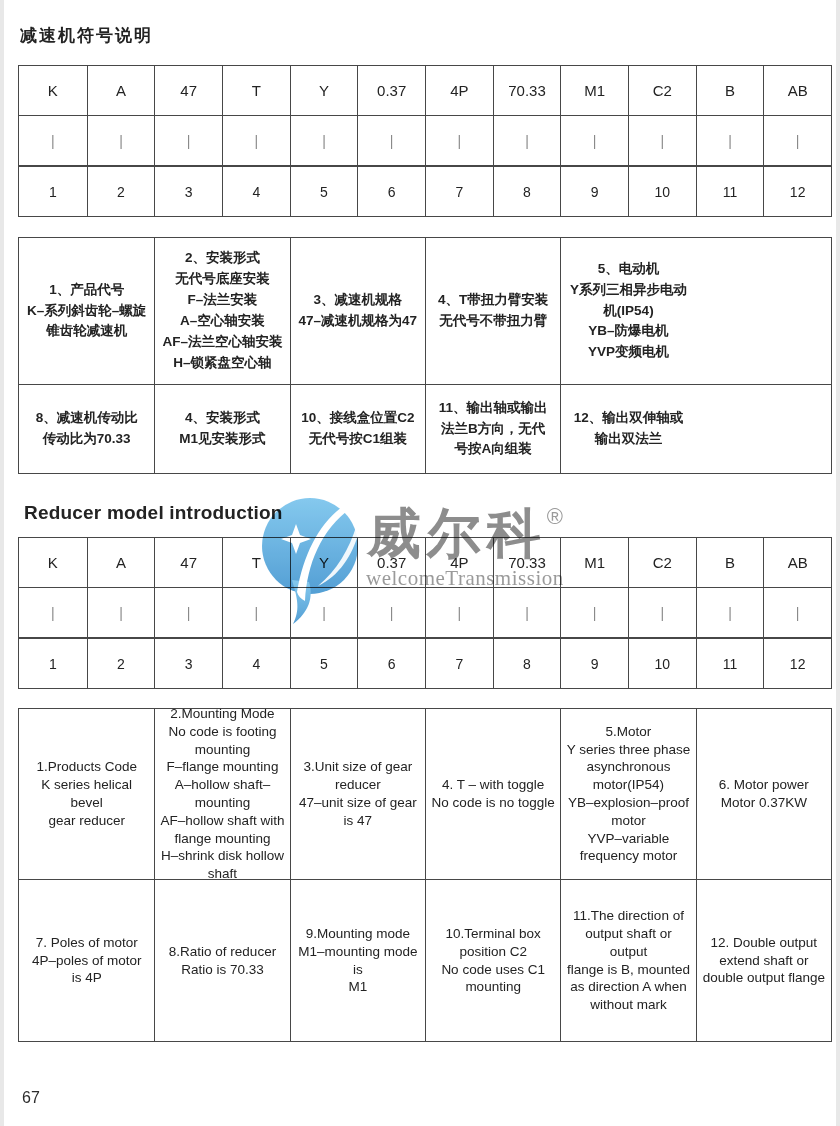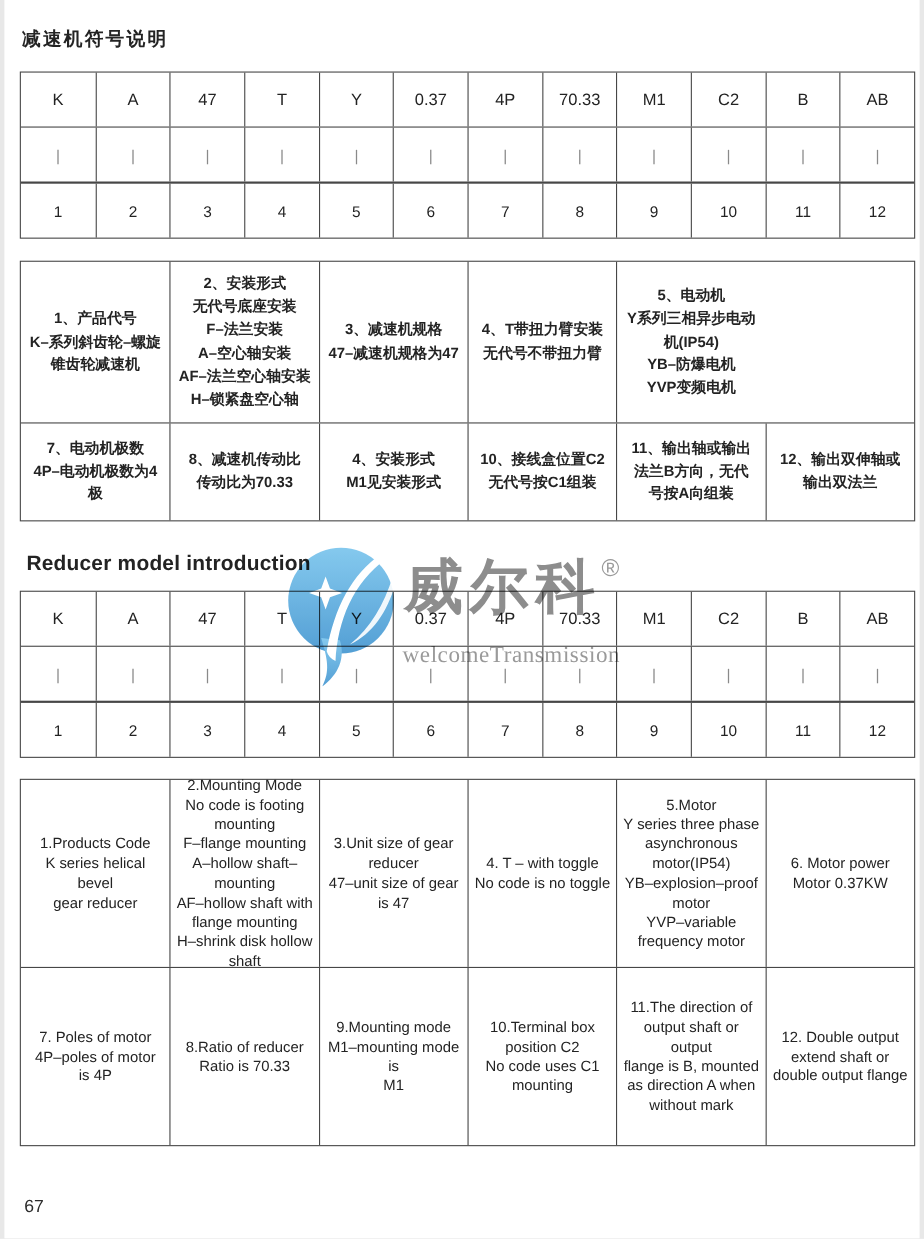--- a/index.html
+++ b/index.html
@@ -66,21 +66,21 @@
   }
   .wm-logo{width:112px;height:128px;flex:0 0 auto;opacity:.88;}
   .wm-text{margin-left:0;padding-top:10px;}
   .wm-cn{
     font-size:54px;font-weight:bold;letter-spacing:6px;
     color:#8d8d8d;line-height:1;white-space:nowrap;
   }
   .wm-reg{font-size:22px;font-weight:normal;vertical-align:28px;letter-spacing:0;color:#9a9a9a;}
   .wm-en{
     font-family:"Liberation Serif","DejaVu Serif",serif;
-    font-size:21px;color:#9a9a9a;margin-top:22px;letter-spacing:.5px;
+    font-size:21px;color:#9a9a9a;margin-top:6px;letter-spacing:.5px;
   }
   .page-num{left:18px;top:1089px;font-size:16px;color:#2c2c2c;}
 </style>
 </head>
 <body>
 
 <div class="page">
 
   <div class="abs title-cn">减速机符号说明</div>
 
@@ -149,22 +149,20 @@
         <div class="dcell">4、T带扭力臂安装
 无代号不带扭力臂</div>
         <div class="dcell">5、电动机
 Y系列三相异步电动
 机(IP54)
 YB–防爆电机
 YVP变频电机</div>
       </div>
     <div class="drow r2">
 
-    <div class="dcell">7、电动机极数
-4P–电动机极数为4极</div>
         <div class="dcell">8、减速机传动比
 传动比为70.33</div>
         <div class="dcell">4、安装形式
 M1见安装形式</div>
         <div class="dcell">10、接线盒位置C2
 无代号按C1组装</div>
         <div class="dcell">11、输出轴或输出
 法兰B方向，无代
 号按A向组装</div>
         <div class="dcell">12、输出双伸轴或

